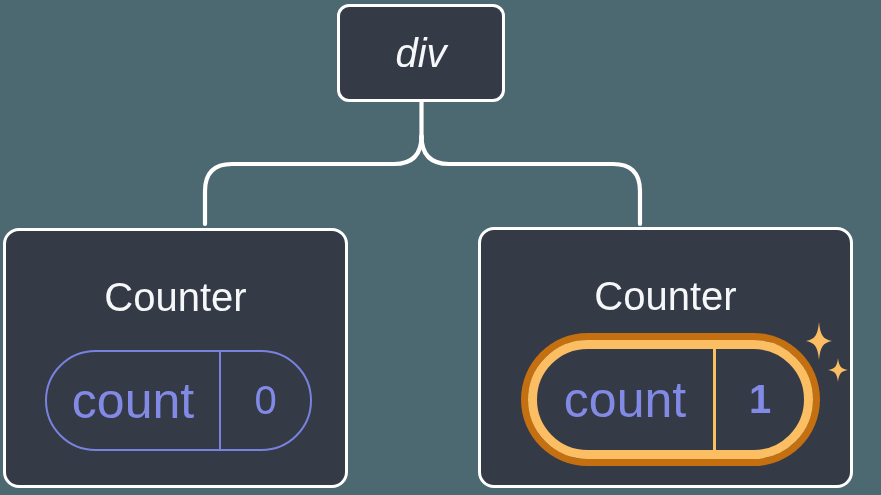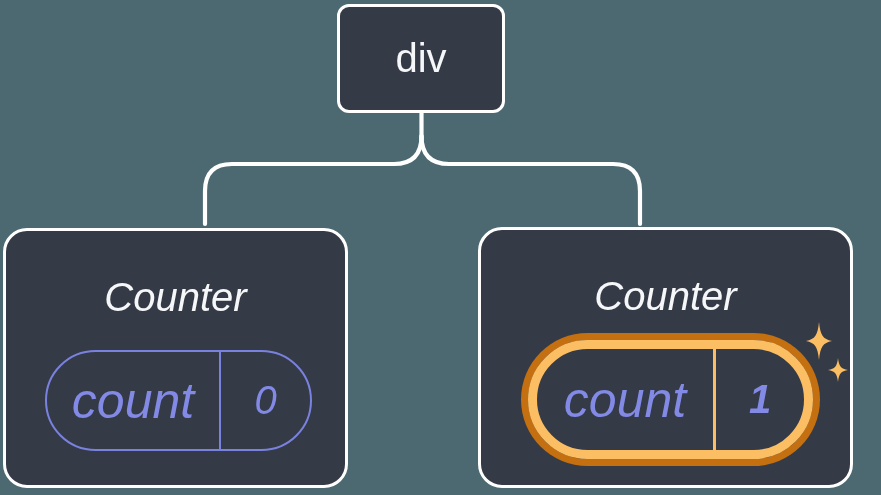--- a/index.html
+++ b/index.html
@@ -14,29 +14,29 @@
     --connector:#FFFFFF;
   }
   html,body{margin:0;padding:0;background:var(--bg);}
   .stage{
     position:relative;width:881px;height:495px;overflow:hidden;
     background:var(--bg);
     font-family:"Liberation Sans", sans-serif;
   }
   .connectors{position:absolute;left:0;top:0;z-index:0;}
   .node-root{
-    position:absolute;left:337px;top:4px;width:168px;height:109px;
+    position:absolute;left:337px;top:4px;width:168px;height:98px;
     box-sizing:border-box;background:var(--node-fill);
     border:3px solid var(--node-border);border-radius:12px;
-    display:flex;align-items:center;justify-content:center;z-index:1;
+    display:flex;align-items:center;justify-content:center;z-index:1;font-style:italic;
   }
   .node-root span{font-size:40px;font-weight:500;color:var(--node-text);}
   .card{
     position:absolute;box-sizing:border-box;background:var(--node-fill);
-    border:3px solid var(--node-border);border-radius:24px;z-index:1;font-style:italic;
+    border:3px solid var(--node-border);border-radius:16px;z-index:1;
   }
   .card-left{left:3px;top:228px;width:345px;height:260px;}
   .card-right{left:478px;top:227px;width:375px;height:261px;}
   .card-title{
     position:absolute;left:0;right:0;top:44px;margin:0;
     text-align:center;font-size:40px;font-weight:500;color:var(--node-text);
   }
   .pill{position:absolute;box-sizing:border-box;display:flex;align-items:stretch;}
   .pill-plain{
     left:39px;top:119px;width:267px;height:101px;

